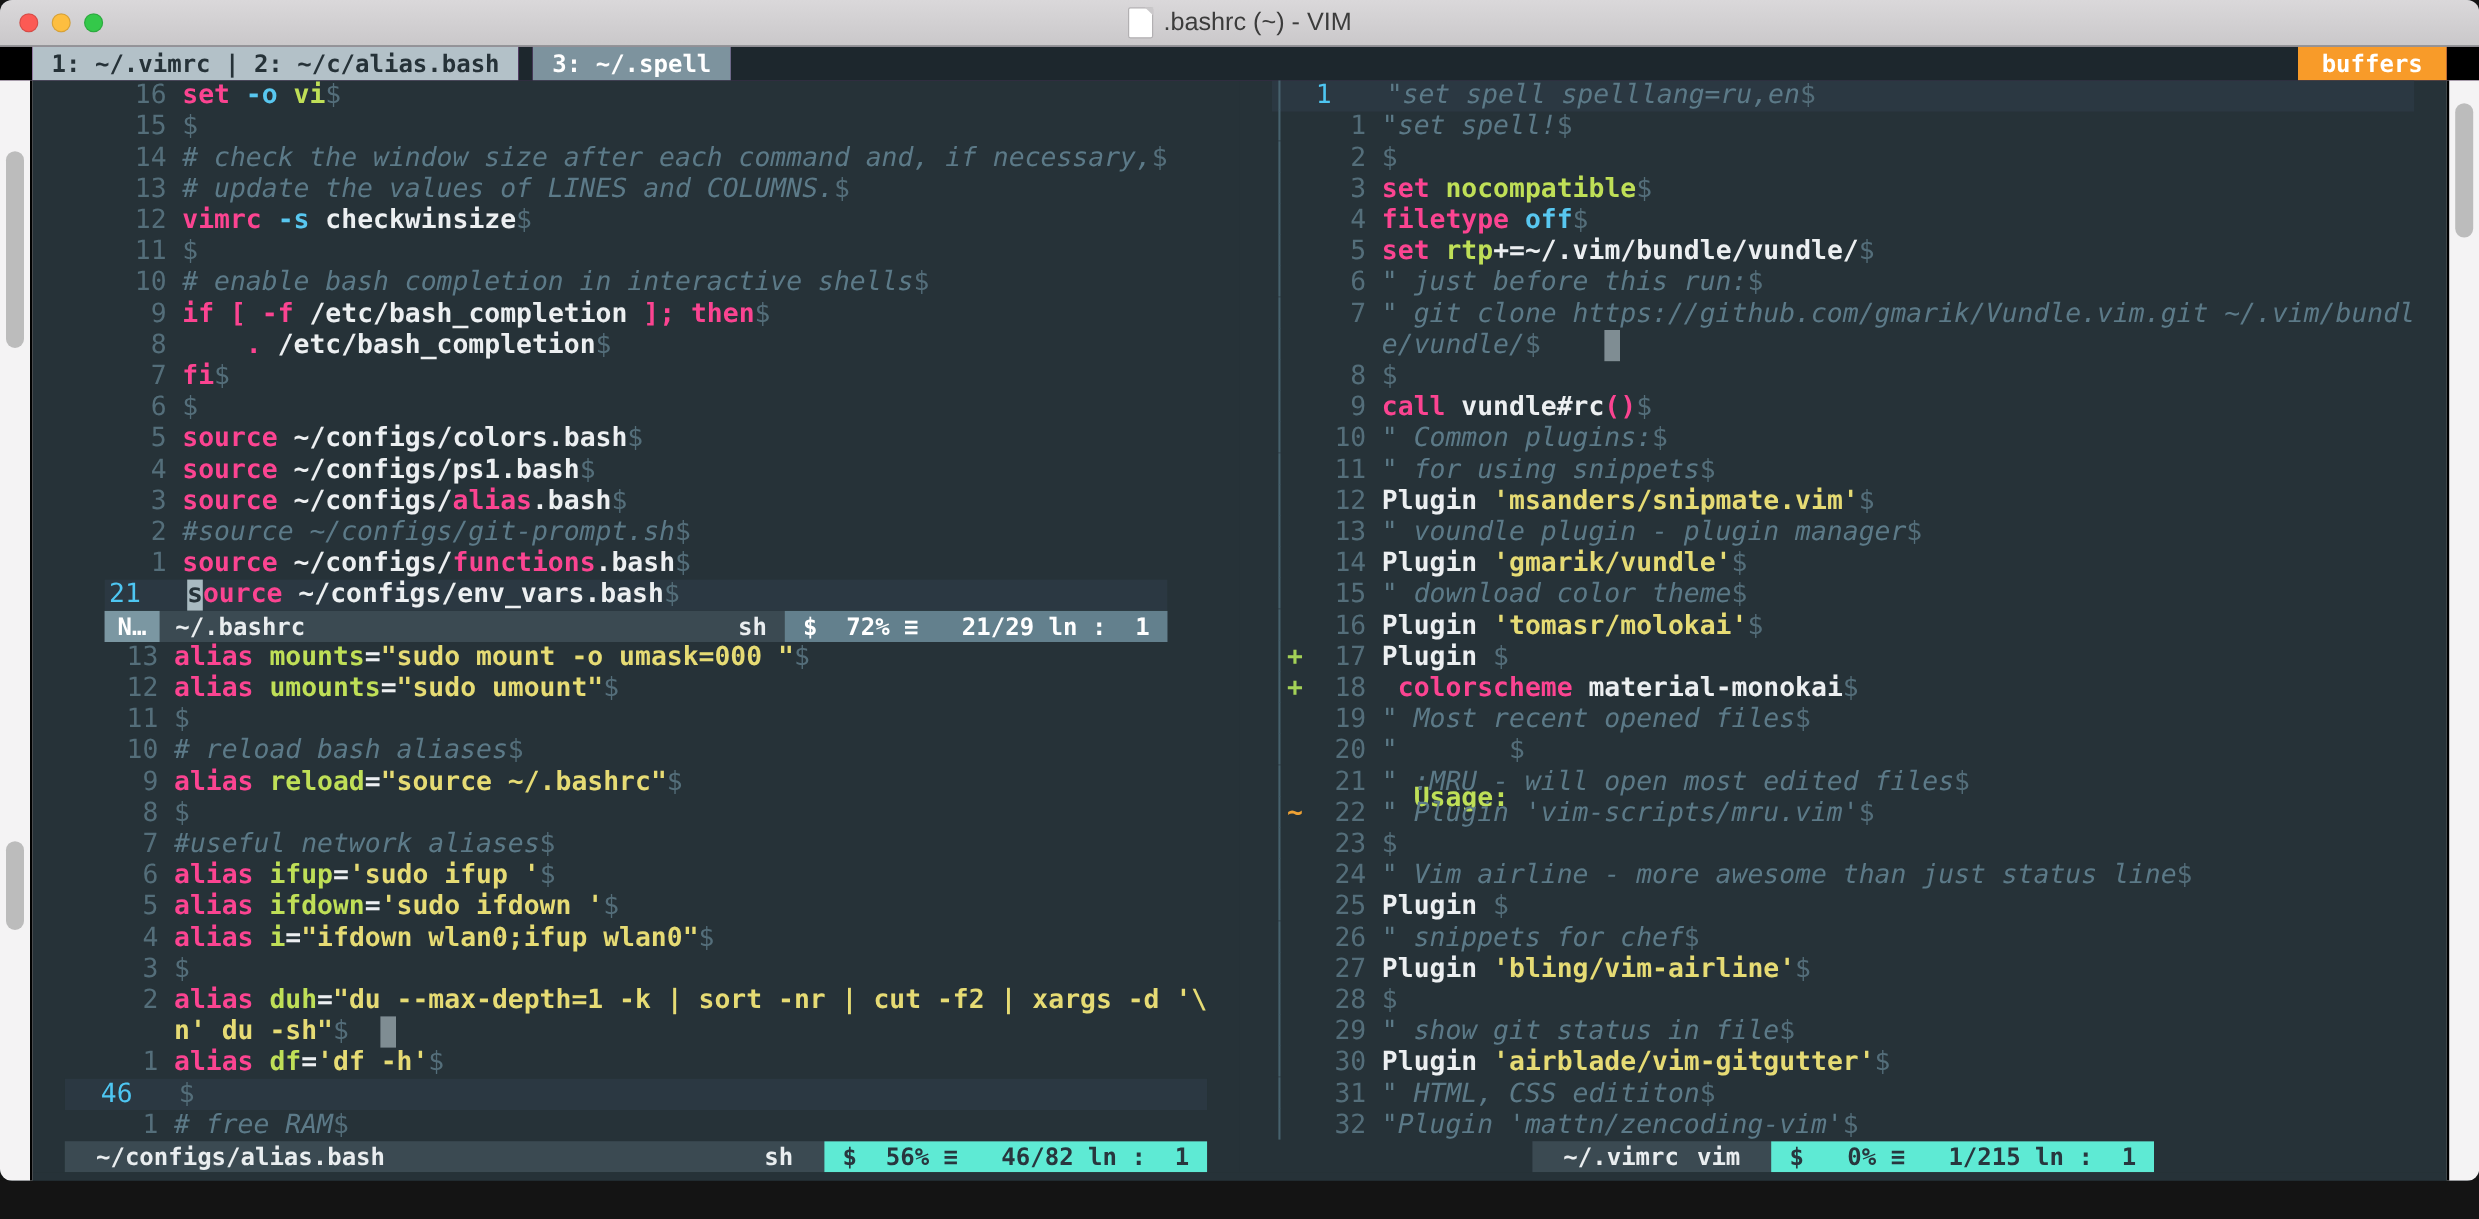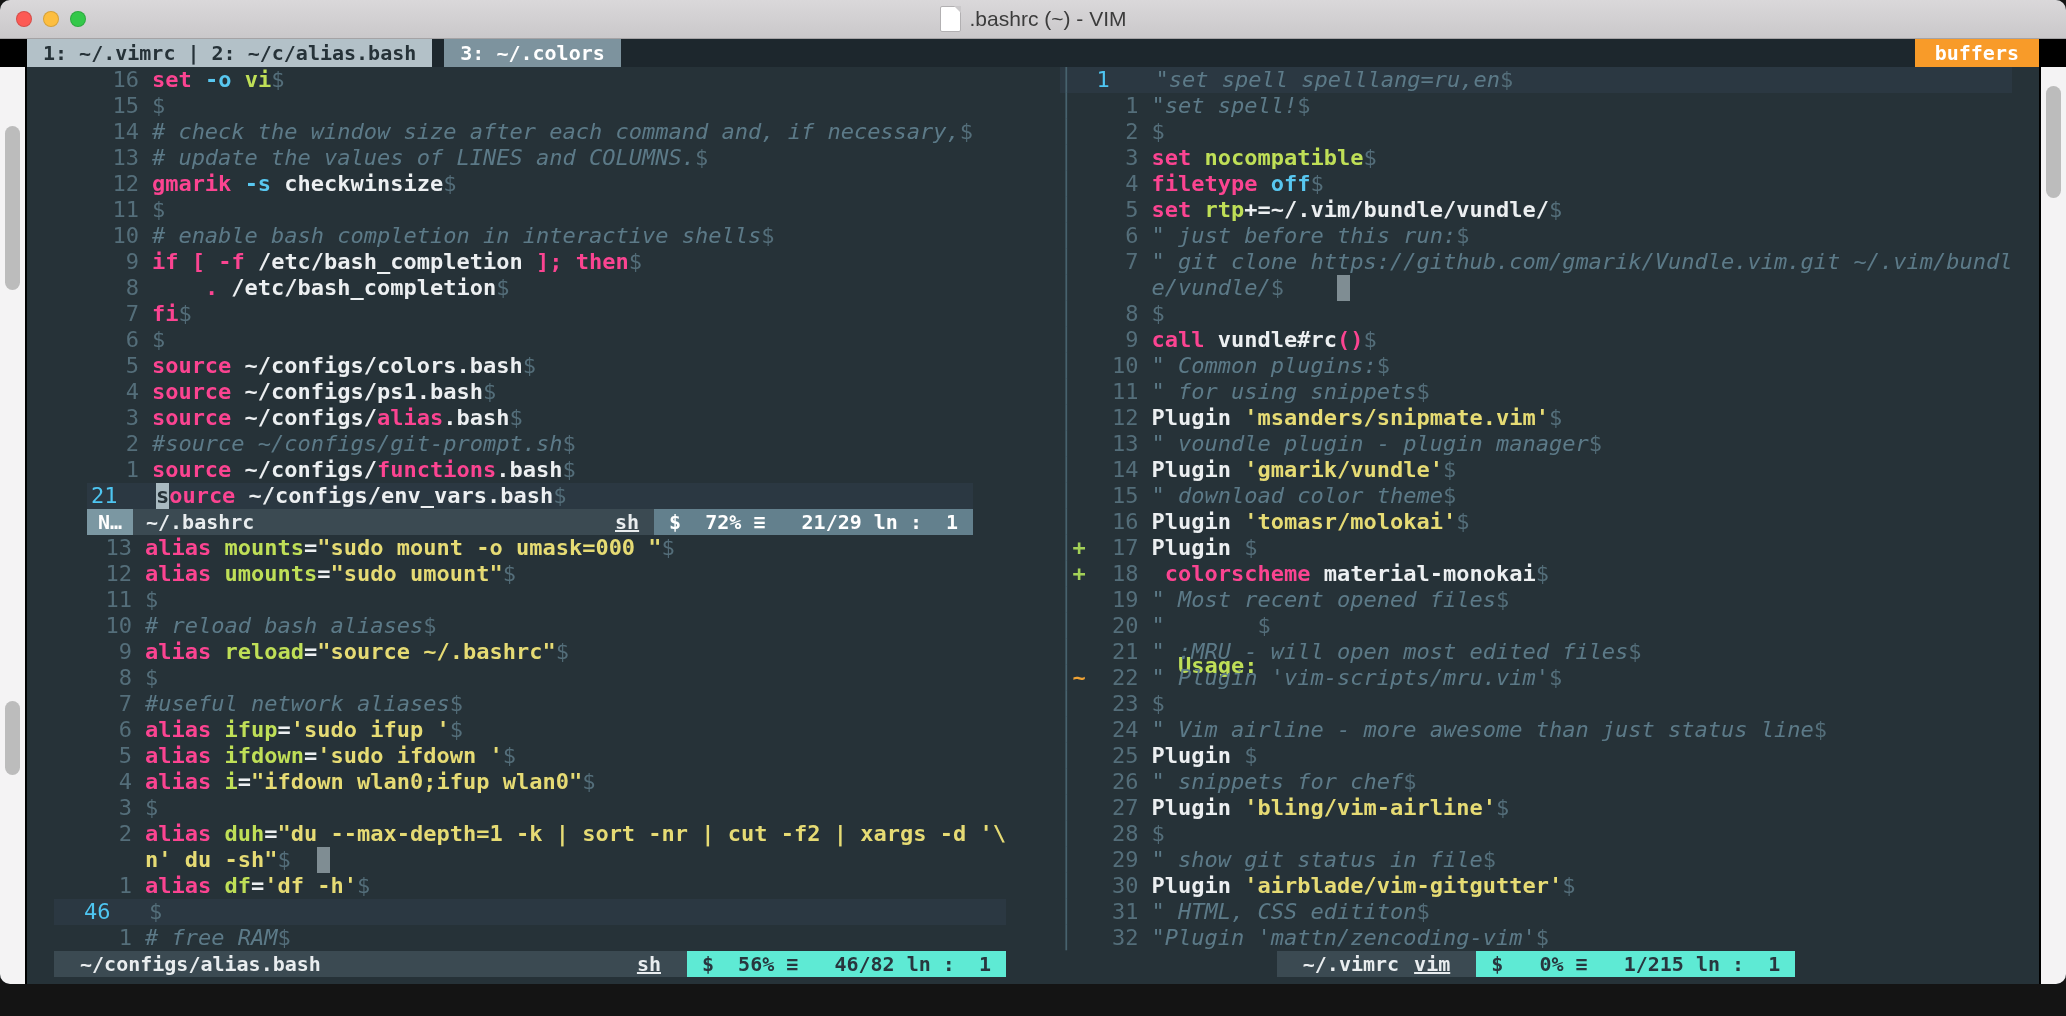--- a/index.html
+++ b/index.html
@@ -68,21 +68,21 @@
   .tk-ct{color:#bfdf57;font-weight:bold;margin-top:40px;}
   .tk-e{color:#546e7a;}
   .tk-cur{background:#a9bac1;color:#263238;font-weight:bold;}
   .tk-ghost{background:#7f8d93;color:transparent;}
   
   .statusbar{flex:none;height:26px;display:flex;align-items:center;font-size:20px;font-weight:bold;background:#3b4a52;color:#e9edef;white-space:pre;overflow:hidden;}
   .badge{background:#7b97a2;color:#fff;height:100%;display:flex;align-items:center;padding:0 11px;margin-right:13px;flex:none;}
   .sb-file{flex:none;}
   .statusbar.nobadge .sb-file{margin-left:26px;}
   .sb-spacer{flex:1;}
-  .sb-ft{flex:none;margin:0 15px;text-decoration:underline;}
+  .sb-ft{flex:none;margin:0 15px;}
   .sb-seg{flex:none;height:100%;display:flex;align-items:center;padding:0 15px;}
   .statusbar.active .sb-seg{background:#63808d;color:#ffffff;}
   .statusbar.inactive .sb-seg{background:#5eead4;color:#28363e;margin-left:11px;}
 </style>
 </head>
 <body>
 
 <div class="window">
 
   <div class="titlebar">
@@ -94,41 +94,41 @@
     <div class="title-wrap">
       <span class="doc-icon"></span>
       <span>.bashrc (~) - VIM</span>
     </div>
   </div>
 
   <div class="tabline">
     <div class="tl-corner"></div>
     <div class="tab sel1">1: ~/.vimrc | 2: ~/c/alias.bash</div>
     <div class="tab-gap"></div>
-    <div class="tab sel2">3: ~/.colors</div>
+    <div class="tab sel2">3: ~/.spell</div>
     <div class="tab-fill"></div>
     <div class="tab buffers">buffers</div>
     <div class="tl-corner"></div>
   </div>
 
   <div class="content">
 
     <div class="gutter left">
       <div class="thumb" id="lt1" style="top: 59px; height: 164px;"></div>
       <div class="thumb" id="lt2" style="top: 634px; height: 74px;"></div>
     </div>
 
     <div class="pane leftp">
       <div class="w-left1">
         <div class="rows h1">
             <div class="row"><span class="lnum">16</span><span class="tk-k">set</span><span class="tk-w"> </span><span class="tk-o">-o</span><span class="tk-w"> </span><span class="tk-i">vi</span><span class="tk-e">$</span></div>
             <div class="row"><span class="lnum">15</span><span class="tk-e">$</span></div>
             <div class="row"><span class="lnum">14</span><span class="tk-c"># check the window size after each command and, if necessary,</span><span class="tk-e">$</span></div>
             <div class="row"><span class="lnum">13</span><span class="tk-c"># update the values of LINES and COLUMNS.</span><span class="tk-e">$</span></div>
-            <div class="row"><span class="lnum">12</span><span class="tk-k">gmarik</span><span class="tk-w"> </span><span class="tk-o">-s</span><span class="tk-w"> checkwinsize</span><span class="tk-e">$</span></div>
+            <div class="row"><span class="lnum">12</span><span class="tk-k">vimrc</span><span class="tk-w"> </span><span class="tk-o">-s</span><span class="tk-w"> checkwinsize</span><span class="tk-e">$</span></div>
             <div class="row"><span class="lnum">11</span><span class="tk-e">$</span></div>
             <div class="row"><span class="lnum">10</span><span class="tk-c"># enable bash completion in interactive shells</span><span class="tk-e">$</span></div>
             <div class="row"><span class="lnum">9</span><span class="tk-k">if</span><span class="tk-w"> </span><span class="tk-k">[</span><span class="tk-w"> </span><span class="tk-k">-f</span><span class="tk-w"> /etc/bash_completion </span><span class="tk-k">];</span><span class="tk-w"> </span><span class="tk-k">then</span><span class="tk-e">$</span></div>
             <div class="row"><span class="lnum">8</span><span class="tk-w">    </span><span class="tk-k">.</span><span class="tk-w"> /etc/bash_completion</span><span class="tk-e">$</span></div>
             <div class="row"><span class="lnum">7</span><span class="tk-k">fi</span><span class="tk-e">$</span></div>
             <div class="row"><span class="lnum">6</span><span class="tk-e">$</span></div>
             <div class="row"><span class="lnum">5</span><span class="tk-k">source</span><span class="tk-w"> ~/configs/colors.bash</span><span class="tk-e">$</span></div>
             <div class="row"><span class="lnum">4</span><span class="tk-k">source</span><span class="tk-w"> ~/configs/ps1.bash</span><span class="tk-e">$</span></div>
             <div class="row"><span class="lnum">3</span><span class="tk-k">source</span><span class="tk-w"> ~/configs/</span><span class="tk-k">alias</span><span class="tk-w">.bash</span><span class="tk-e">$</span></div>
             <div class="row"><span class="lnum">2</span><span class="tk-c">#source ~/configs/git-prompt.sh</span><span class="tk-e">$</span></div>

